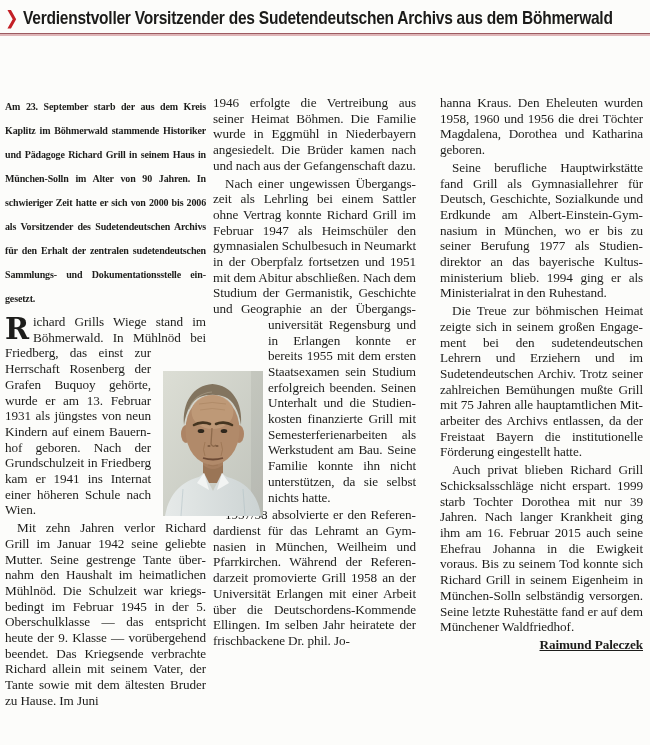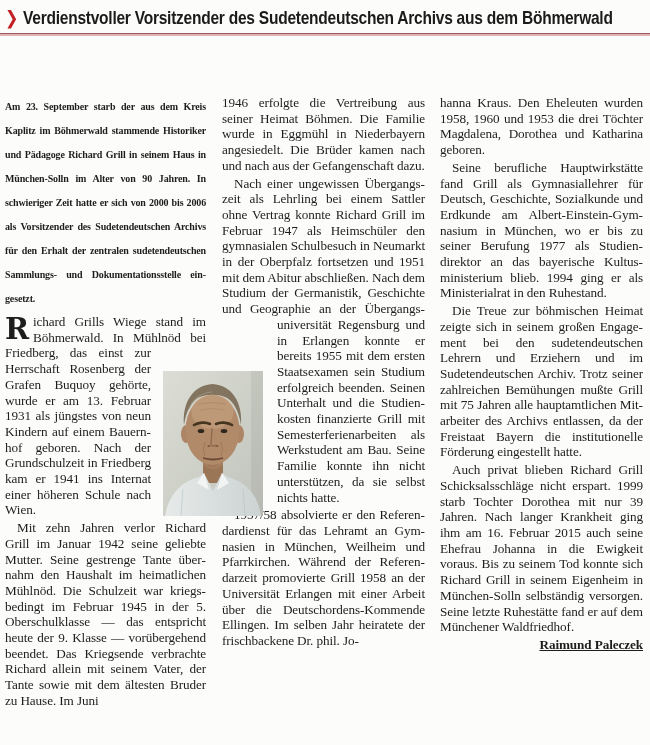--- a/index.html
+++ b/index.html
@@ -17,21 +17,21 @@
         background:linear-gradient(to bottom,#9c5a60 0 48%,#dfb6b8 48% 100%);}
   .headline{position:absolute;top:36px;left:0;width:100%;margin:0;text-align:center;
         font-family:"DejaVu Serif",serif;font-weight:bold;font-size:38px;line-height:52px;
         letter-spacing:0.5px;color:#181816;}
 
   
   .article{position:absolute;top:95px;left:5px;width:640px;height:650px;
         font-size:13.2px;line-height:15.7px;text-align:justify;letter-spacing:-0.1px;}
   .col{position:absolute;top:0;height:650px;overflow:hidden;}
   .col1{left:0;width:201px;}
-  .col2{left:217px;width:203px;}
+  .col2{left:208px;width:203px;}
   .col3{left:435px;width:203px;}
   p{margin:0 0 2px 0;hyphens:auto;-webkit-hyphens:auto;}
   .indent{text-indent:12px;}
   .lead{font-weight:bold;font-size:10px;line-height:24px;margin-bottom:3px;letter-spacing:-0.15px;}
   .dropcap{float:left;font-family:"DejaVu Serif",serif;font-weight:bold;
         font-size:29px;line-height:25px;padding:3px 4px 0 0;}
   .author{font-weight:bold;text-align:right;text-indent:0;margin-top:1px;text-decoration:underline;}
 
   
   .spacer-r{float:right;width:55px;height:200px;shape-outside:inset(47px 0 0 0);}
@@ -64,21 +64,21 @@
 
     <div class="col col2">
       <p>1946 erfolgte die Ver­treibung aus seiner Heimat Böhmen. Die Fa­milie wurde in Egg­mühl in Nie­der­bayern an­gesiedelt. Die Brü­der kamen nach und nach aus der Ge­fangen­schaft dazu.</p>
       <p class="indent">
         <span class="spacer-l"></span><span>Nach einer un­gewissen Über­gangs­zeit als Lehr­ling bei ei­nem Satt­ler ohne Ver­trag konn­te Richard Grill im Februar 1947 als Heim­schüler den gym­nasi­alen Schul­besuch in Neu­markt in der Ober­pfalz fort­setzen und 1951 mit dem Abitur ab­schlie­ßen. Nach dem Studium der Germa­nistik, Ge­schichte und Geo­gra­phie an der Über­gangs­universi­tät Regens­burg und in Er­langen konnte er bereits 1955 mit dem ersten Staats­examen sein Studium erfolg­reich be­enden. Seinen Unter­halt und die Stu­dien­kosten finan­zier­te Grill mit Semester­fe­rien­arbeiten als Werk­student am Bau. Seine Familie konnte ihn nicht unter­stützen, da sie selbst nichts hatte.</span>
       </p>
       <p class="indent">1957/58 absol­vierte er den Re­feren­dar­dienst für das Lehr­amt an Gym­nasien in München, Weil­heim und Pfarr­kirchen. Während der Referen­dar­zeit promo­vierte Grill 1958 an der Univer­sität Er­langen mit einer Arbeit über die Deutsch­ordens-Kommende El­lingen. Im selben Jahr heira­te­te der frisch­backene Dr. phil. Jo-</p>
     </div>
 
     <div class="col col3">
-      <p>hanna Kraus. Den Ehe­leuten wurden 1958, 1960 und 1953 die drei Töchter Magda­lena, Doro­thea und Katha­rina geboren.</p>
+      <p>hanna Kraus. Den Ehe­leuten wurden 1958, 1960 und 1956 die drei Töchter Magda­lena, Doro­thea und Katha­rina geboren.</p>
       <p class="indent">Seine beruf­liche Haupt­wirk­stätte fand Grill als Gym­nasial­lehrer für Deutsch, Ge­schichte, Sozial­kunde und Erd­kunde am Albert-Ein­stein-Gym­nasium in München, wo er bis zu seiner Be­rufung 1977 als Studien­direktor an das baye­rische Kultus­ministe­rium blieb. 1994 ging er als Mini­sterial­rat in den Ruhe­stand.</p>
       <p class="indent">Die Treue zur böh­mischen Heimat zeigte sich in seinem gro­ßen Engage­ment bei den sude­ten­deutschen Lehrern und Erzie­hern und im Sudeten­deutschen Archiv. Trotz seiner zahl­reichen Bemü­hungen mußte Grill mit 75 Jahren alle haupt­amt­lichen Mit­arbeiter des Archivs ent­lassen, da der Frei­staat Bayern die insti­tu­tio­nelle För­derung ein­gestellt hatte.</p>
       <p class="indent">Auch privat blieben Richard Grill Schick­sals­schläge nicht er­spart. 1999 starb Tochter Doro­thea mit nur 39 Jahren. Nach lan­ger Krank­heit ging ihm am 16. Februar 2015 auch seine Ehe­frau Johanna in die Ewig­keit voraus. Bis zu seinem Tod konnte sich Richard Grill in seinem Eigen­heim in München-Solln selb­stän­dig ver­sorgen. Seine letzte Ruhe­stätte fand er auf dem Münche­ner Wald­friedhof.</p>
       <p class="author">Raimund Paleczek</p>
     </div>
 
     <div class="photo">
       <svg width="100" height="145" viewBox="0 0 100 145" xmlns="http://www.w3.org/2000/svg" role="img">
         <defs>
           <linearGradient id="pbg" x1="0" y1="0" x2="1" y2="1">

